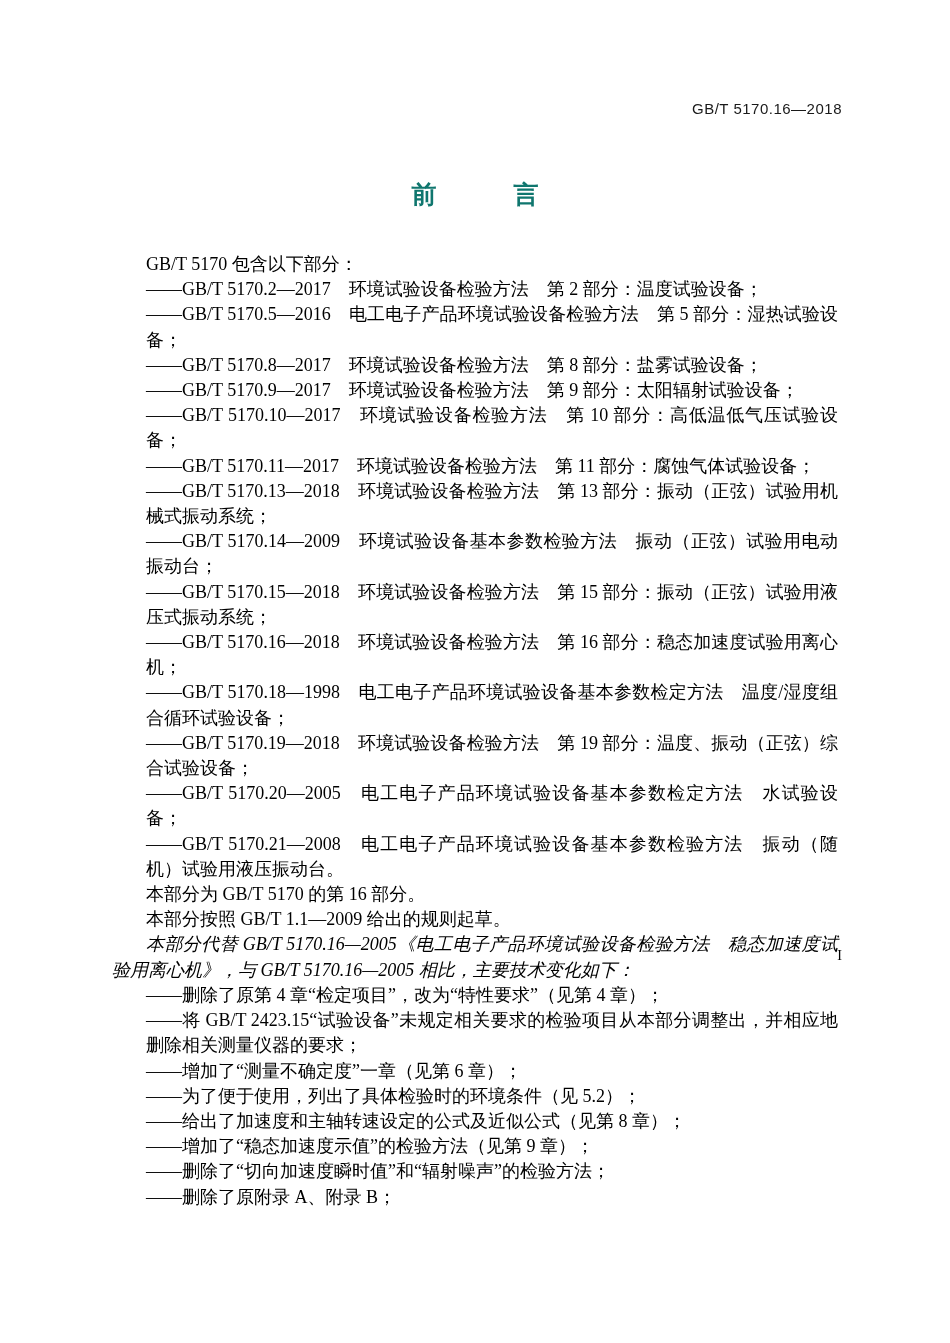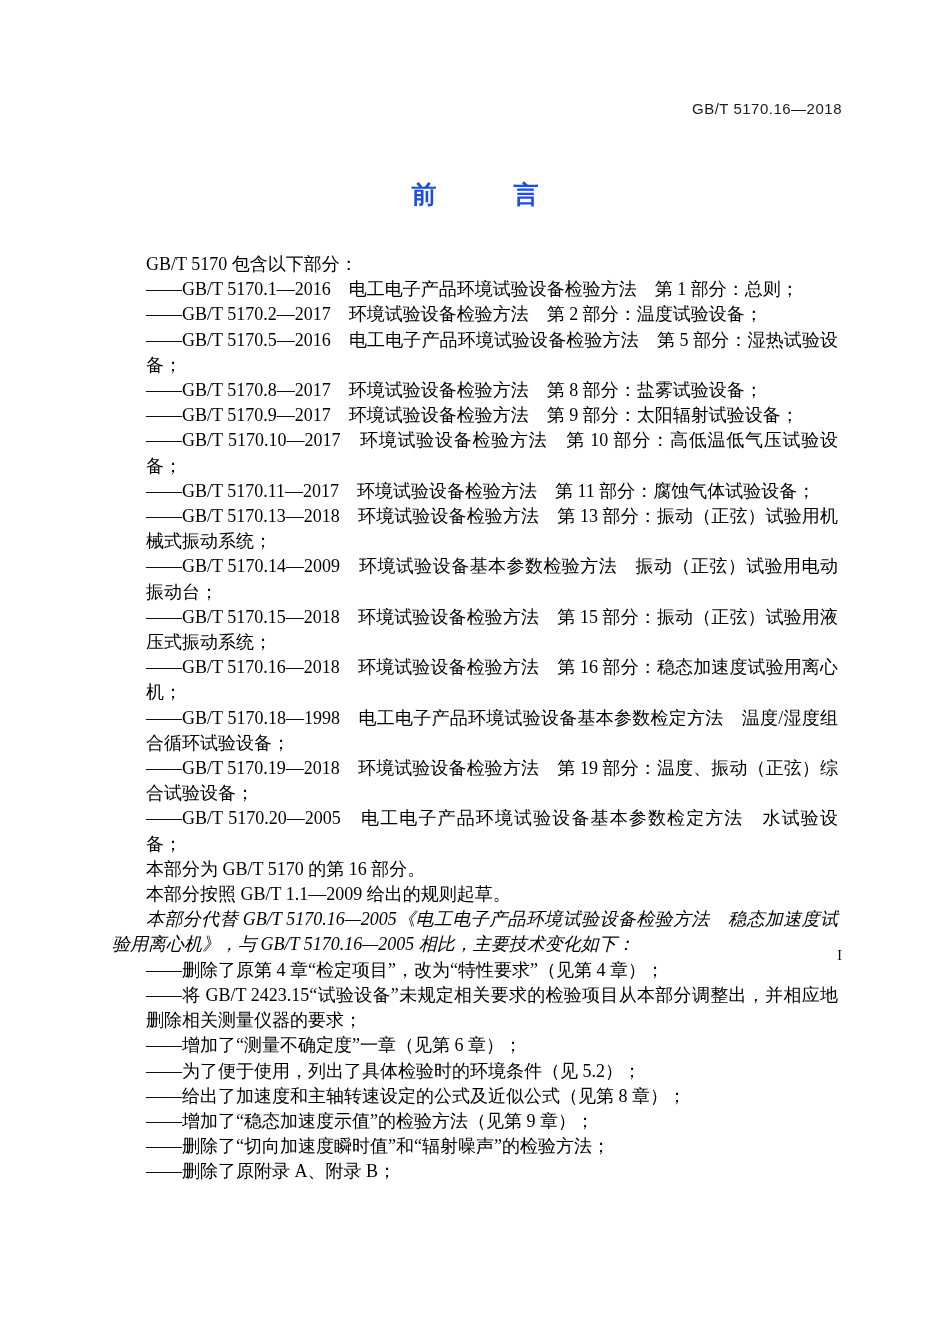--- a/index.html
+++ b/index.html
@@ -35,21 +35,21 @@
     position: absolute;
     top: 178px;
     left: 0;
     width: 950px;
     text-align: center;
     font-family: "DejaVu Sans", "Liberation Sans", sans-serif;
     font-weight: bold;
     font-size: 25px;
     letter-spacing: 26px;
     text-indent: 26px;
-    color: #1d4ed8;
+    color: #0f766e;
   }
   .content {
     position: absolute;
     top: 252px;
     left: 112px;
     width: 726px;
     font-size: 18px;
     line-height: 25.2px;
     color: #000000;
     text-align: justify;
@@ -87,34 +87,34 @@
 <div class="page">
 
   <div class="header">GB/T 5170.16—2018</div>
 
   <div class="title">前　言</div>
 
   <div class="content">
 
     <p class="para lvl0">GB/T 5170 包含以下部分：</p>
 
-    <p class="para dash">——GB/T 5170.1—2016　电工电子产品环境试验设备检验方法　第 1 部分：总则；</p>
     <p class="para dash">——GB/T 5170.2—2017　环境试验设备检验方法　第 2 部分：温度试验设备；</p>
     <p class="para dash">——GB/T 5170.5—2016　电工电子产品环境试验设备检验方法　第 5 部分：湿热试验设备；</p>
     <p class="para dash">——GB/T 5170.8—2017　环境试验设备检验方法　第 8 部分：盐雾试验设备；</p>
     <p class="para dash">——GB/T 5170.9—2017　环境试验设备检验方法　第 9 部分：太阳辐射试验设备；</p>
     <p class="para dash">——GB/T 5170.10—2017　环境试验设备检验方法　第 10 部分：高低温低气压试验设备；</p>
     <p class="para dash">——GB/T 5170.11—2017　环境试验设备检验方法　第 11 部分：腐蚀气体试验设备；</p>
     <p class="para dash">——GB/T 5170.13—2018　环境试验设备检验方法　第 13 部分：振动（正弦）试验用机械式振动系统；</p>
     <p class="para dash">——GB/T 5170.14—2009　环境试验设备基本参数检验方法　振动（正弦）试验用电动振动台；</p>
     <p class="para dash">——GB/T 5170.15—2018　环境试验设备检验方法　第 15 部分：振动（正弦）试验用液压式振动系统；</p>
     <p class="para dash">——GB/T 5170.16—2018　环境试验设备检验方法　第 16 部分：稳态加速度试验用离心机；</p>
     <p class="para dash">——GB/T 5170.18—1998　电工电子产品环境试验设备基本参数检定方法　温度/湿度组合循环试验设备；</p>
     <p class="para dash">——GB/T 5170.19—2018　环境试验设备检验方法　第 19 部分：温度、振动（正弦）综合试验设备；</p>
     <p class="para dash">——GB/T 5170.20—2005　电工电子产品环境试验设备基本参数检定方法　水试验设备；</p>
+    <p class="para dash">——GB/T 5170.21—2008　电工电子产品环境试验设备基本参数检验方法　振动（随机）试验用液压振动台。</p>
 
     <p class="para lvl0">本部分为 GB/T 5170 的第 16 部分。</p>
     <p class="para lvl0">本部分按照 GB/T 1.1—2009 给出的规则起草。</p>
 
     <p class="para body-p-flat" style="text-indent:34px;font-style:italic;">本部分代替 GB/T 5170.16—2005《电工电子产品环境试验设备检验方法　稳态加速度试验用离心机》，与 GB/T 5170.16—2005 相比，主要技术变化如下：</p>
 
     <p class="para dash">——删除了原第 4 章“检定项目”，改为“特性要求”（见第 4 章）；</p>
     <p class="para dash">——将 GB/T 2423.15“试验设备”未规定相关要求的检验项目从本部分调整出，并相应地删除相关测量仪器的要求；</p>
     <p class="para dash">——增加了“测量不确定度”一章（见第 6 章）；</p>
     <p class="para dash">——为了便于使用，列出了具体检验时的环境条件（见 5.2）；</p>

